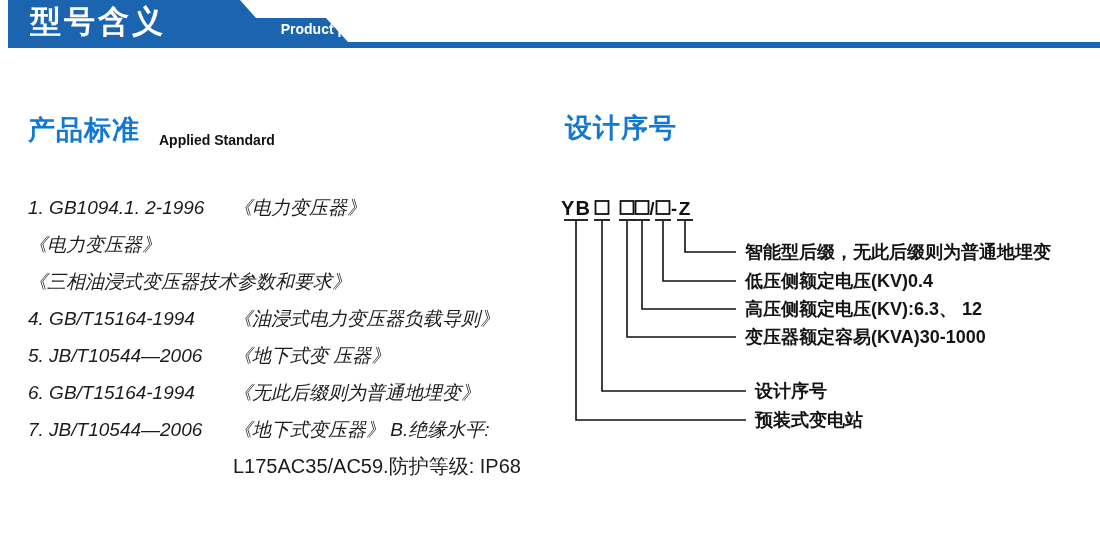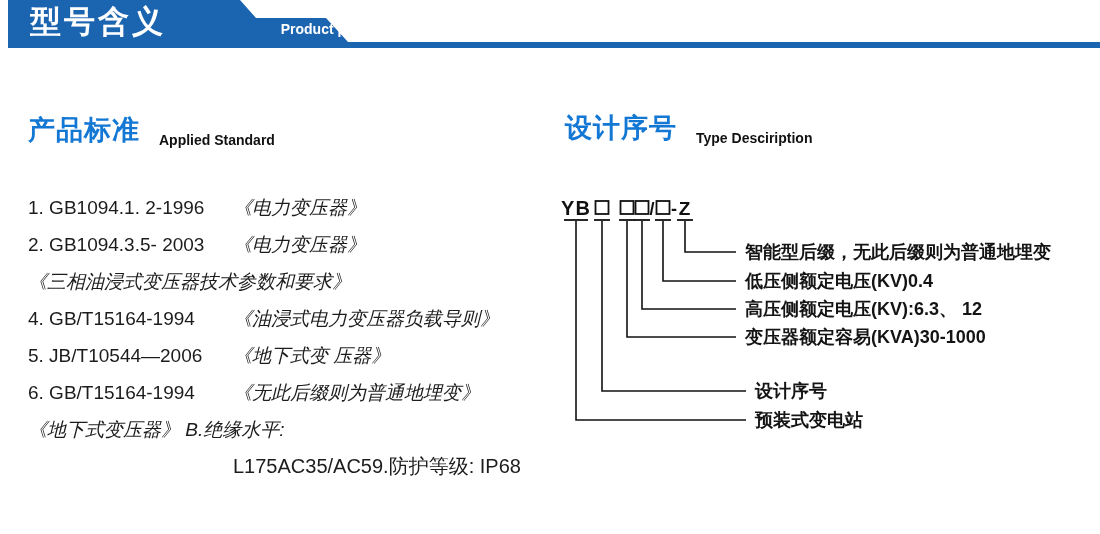--- a/index.html
+++ b/index.html
@@ -24,21 +24,21 @@
   }
   
   .sec-heading{position:absolute;display:flex;align-items:flex-end;gap:19px;}
   .sec-heading .cn{font-size:27px;font-weight:700;color:var(--hblue);letter-spacing:1px;}
   .sec-heading .en{font-size:14px;font-weight:600;color:#111;}
   #heading-left{left:20px;top:112px;}
   #heading-right{left:557px;top:110px;}
   
   .std-list{position:absolute;left:20px;top:189px;width:530px;}
   .std-row{display:flex;line-height:37px;font-size:19px;color:var(--ink);}
-  .std-code{width:205px;flex-shrink:0;white-space:nowrap;}
+  .std-code{width:205px;flex-shrink:0;white-space:nowrap;font-style:italic;}
   .std-title{white-space:nowrap;font-style:italic;}
   .std-cont{margin-left:205px;line-height:37px;font-size:20px;white-space:nowrap;}
   
   #diagram-svg{position:absolute;left:545px;top:190px;}
   #diagram-svg text{font-family:"Liberation Sans","DejaVu Sans",sans-serif;}
 </style>
 </head>
 <body>
 
 <div class="page">
@@ -55,49 +55,48 @@
     <div class="sec-heading" id="heading-left">
       <span class="cn">产品标准</span>
       <span class="en">Applied Standard</span>
     </div>
     <div class="std-list" id="standards-list">
         <div class="std-row">
           <span class="std-code">1. GB1094.1. 2-1996</span>
           <span class="std-title">《电力变压器》</span>
         </div>
         <div class="std-row">
-          <span class="std-code">2. GB1094.3.5- 2003</span>
           <span class="std-title">《电力变压器》</span>
         </div>
         <div class="std-row">
           <span class="std-title">《三相油浸式变压器技术参数和要求》</span>
         </div>
         <div class="std-row">
           <span class="std-code">4. GB/T15164-1994</span>
           <span class="std-title">《油浸式电力变压器负载导则》</span>
         </div>
         <div class="std-row">
           <span class="std-code">5. JB/T10544—2006</span>
           <span class="std-title">《地下式变 压器》</span>
         </div>
         <div class="std-row">
           <span class="std-code">6. GB/T15164-1994</span>
           <span class="std-title">《无此后缀则为普通地埋变》</span>
         </div>
         <div class="std-row">
+          <span class="std-code">7. JB/T10544—2006</span>
           <span class="std-title">《地下式变压器》 B.绝缘水平:</span>
         </div>
         <div class="std-cont">L175AC35/AC59.防护等级: IP68</div>
       </div>
   </div>
 
   <div>
     <div class="sec-heading" id="heading-right">
       <span class="cn">设计序号</span>
-      <span class="en">Type Desciription</span>
     </div>
     <svg id="diagram-svg" width="555" height="250" viewBox="545 190 555 250">
         <text x="568" y="215" text-anchor="middle" font-size="20" font-weight="700" fill="#111111" letter-spacing="1">YB</text>
         <line x1="556" y1="220" x2="580" y2="220" stroke="#111111" stroke-width="1.8"></line>
         <path d="M 568 221 V 420 H 738" fill="none" stroke="#111111" stroke-width="1.6"></path>
         <text x="747" y="426" font-size="18" font-weight="700" fill="#141414">预装式变电站</text>
         <rect x="587.5" y="201" width="13" height="13" fill="none" stroke="#111111" stroke-width="1.8"></rect>
         <line x1="586" y1="220" x2="602" y2="220" stroke="#111111" stroke-width="1.8"></line>
         <path d="M 594 221 V 391 H 738" fill="none" stroke="#111111" stroke-width="1.6"></path>
         <text x="747" y="397" font-size="18" font-weight="700" fill="#141414">设计序号</text>

